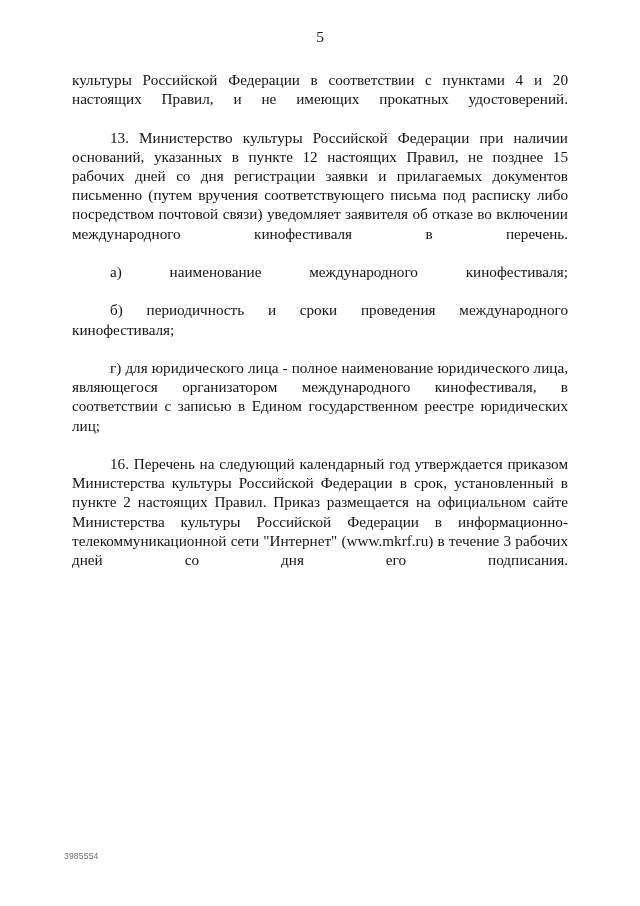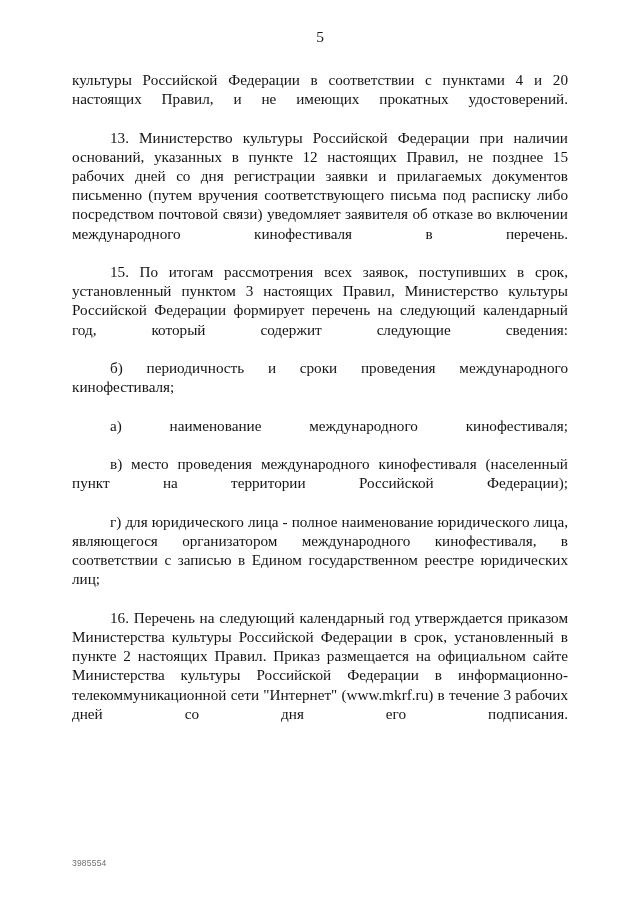--- a/index.html
+++ b/index.html
@@ -67,51 +67,48 @@
   
   p.para::after {
     content: "";
     display: inline-block;
     width: 100%;
     height: 0;
   }
 
   .doc-number {
     position: absolute;
-    left: 72px;
+    left: 64px;
     top: 851px;
     font-family: "Liberation Sans", "DejaVu Sans", sans-serif;
     font-size: 8.5px;
     letter-spacing: 0.2px;
     color: #6e6e6e;
     white-space: nowrap;
-    margin-top: 7px;
   }
 </style>
 </head>
 <body>
 
 <div class="page">
 
   <div class="page-number">5</div>
 
   <div class="body-area">
 
     <p class="para cont">культуры Российской Федерации в соответствии с пунктами 4 и 20 настоящих Правил, и не имеющих прокатных удостоверений.</p>
 
     <p class="para indent">13. Министерство культуры Российской Федерации при наличии оснований, указанных в пункте 12 настоящих Правил, не позднее 15 рабочих дней со дня регистрации заявки и прилагаемых документов письменно (путем вручения соответствующего письма под расписку либо посредством почтовой связи) уведомляет заявителя об отказе во включении международного кинофестиваля в перечень.</p>
 
 
-    <p class="para indent">15. По итогам рассмотрения всех заявок, поступивших в срок, установленный пунктом 3 настоящих Правил, Министерство культуры Российской Федерации формирует перечень на следующий календарный год, который содержит следующие сведения:</p>
+
+    <p class="para indent">а) наименование международного кинофестиваля;</p>
 
     <p class="para indent">б) периодичность и сроки проведения международного кинофестиваля;</p>
 
-    <p class="para indent">а) наименование международного кинофестиваля;</p>
-
-    <p class="para indent">в) место проведения международного кинофестиваля (населенный пункт на территории Российской Федерации);</p>
 
     <p class="para indent">г) для юридического лица - полное наименование юридического лица, являющегося организатором международного кинофестиваля, в соответствии с записью в Едином государственном реестре юридических лиц;</p>
 
 
     <p class="para indent">16. Перечень на следующий календарный год утверждается приказом Министерства культуры Российской Федерации в срок, установленный в пункте 2 настоящих Правил. Приказ размещается на официальном сайте Министерства культуры Российской Федерации в информационно-телекоммуникационной сети "Интернет" (www.mkrf.ru) в течение 3 рабочих дней со дня его подписания.</p>
 
   </div>
 
   <div class="doc-number">3985554</div>
 

